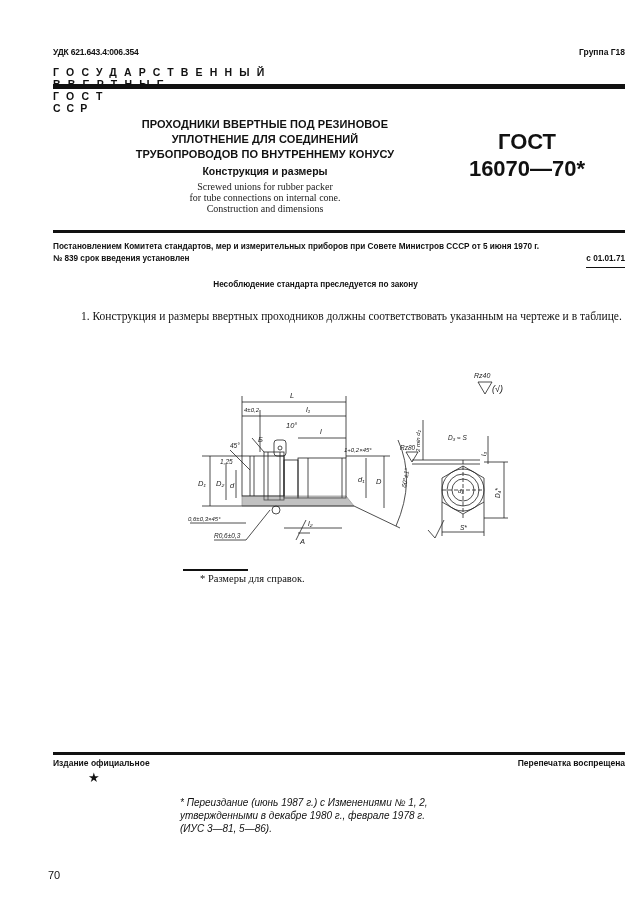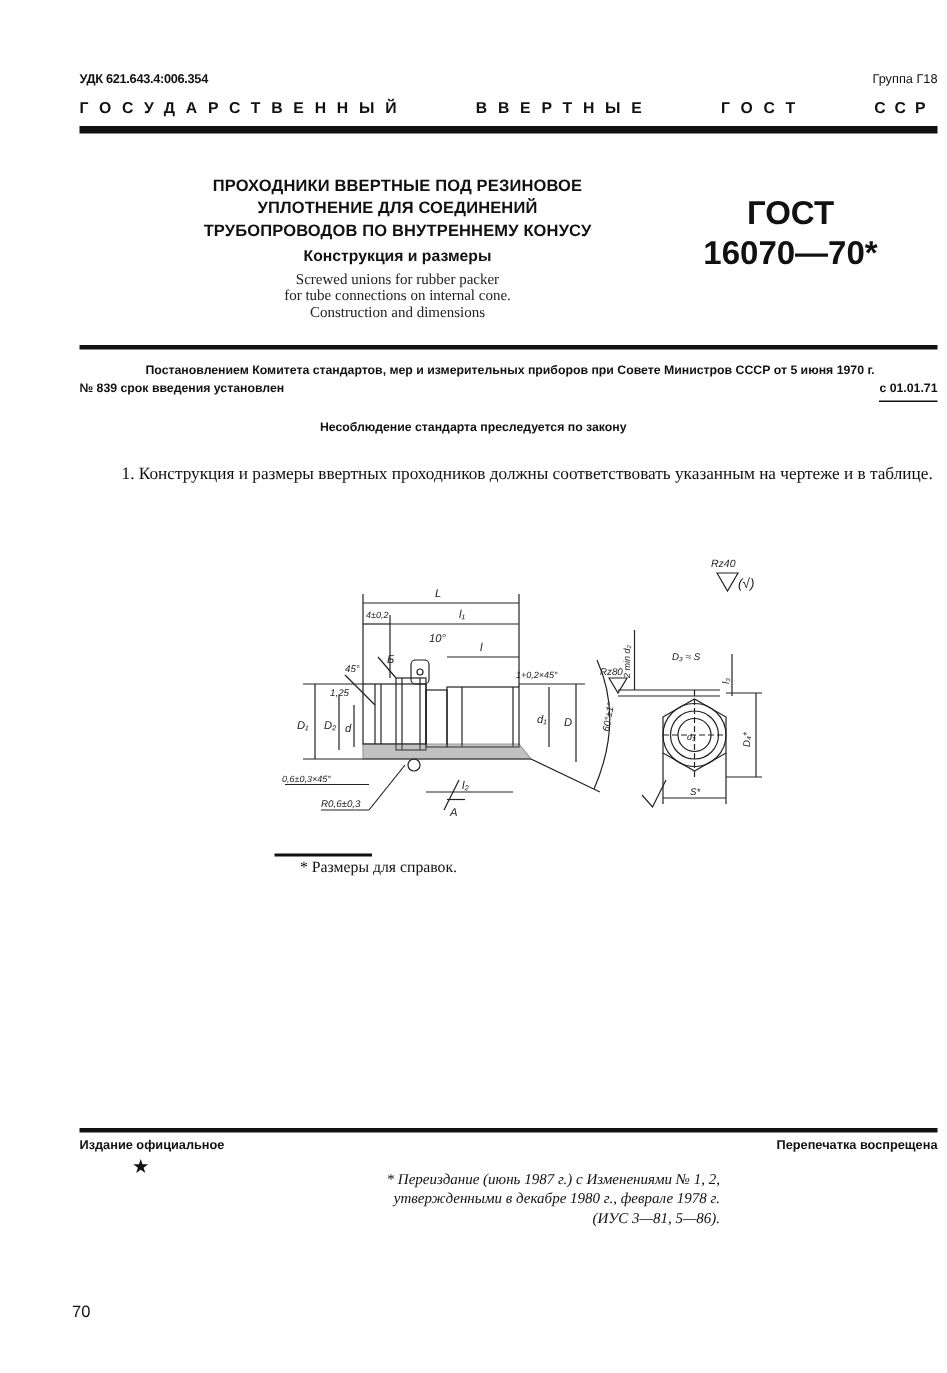--- a/index.html
+++ b/index.html
@@ -1,20 +1,20 @@
 <!DOCTYPE html>
 <html><head>
 <meta charset="utf-8">
 <style>
   html, body { margin:0; padding:0; background:#ffffff; }
   body { width:631px; height:915px; position:relative; overflow:hidden; color:#111; font-family:"Liberation Sans", sans-serif; }
   .abs { position:absolute; }
   .udk { left:53px; top:47px; font-size:8.5px; font-weight:bold; letter-spacing:-0.2px; }
-  .group { right:6px; top:47px; font-size:8.5px; font-weight:normal;padding-left:28px; }
-  .banner { left:53px; top:66px; width:570px; display:flex; justify-content:space-between; font-size:10.5px; font-weight:bold; letter-spacing:7.2px; }
+  .group { right:6px; top:47px; font-size:8.5px; font-weight:bold;padding-left:28px; }
+  .banner { left:53px; top:66px; width:570px; display:flex; justify-content:space-between; font-size:10.5px; font-weight:bold; letter-spacing:7.2px;flex-direction:column; }
   .banner span:last-child { letter-spacing:6px; }
   .rule-thick { left:53px; top:84px; width:572px; height:5px; background:#111; }
   .title-block { left:120px; top:117px; width:290px; text-align:center; }
   .title-ru { font-size:11px; font-weight:bold; line-height:15px; letter-spacing:0.1px; }
   .subtitle-ru { font-size:10.5px; font-weight:bold; margin-top:3px; }
   .title-en { font-family:"Liberation Serif", serif; font-size:10px; line-height:11px; margin-top:4px; color:#222; }
   .gost { left:452px; top:128px; width:150px; text-align:center; font-size:22px; font-weight:bold; line-height:27px; }
   .rule-mid { left:53px; top:230px; width:572px; height:3px; background:#111; }
   .decree { left:53px; top:241px; width:572px; font-size:8.2px; font-weight:bold; line-height:12px; }
   .decree .row { display:flex; justify-content:space-between; }
@@ -22,21 +22,21 @@
   .law { left:0; width:631px; top:280px; text-align:center; font-size:8.2px; font-weight:bold; }
   .para { left:53px; top:309px; width:570px; font-family:"Liberation Serif", serif; font-size:11.5px; line-height:15px; text-align:justify; }
   .para .indent { padding-left:28px; }
   .drawing { left:180px; top:360px; width:340px; height:200px; }
   .fn-rule { left:183px; top:569px; width:65px; height:1.5px; background:#111; }
   .fn { left:200px; top:573px; font-family:"Liberation Serif", serif; font-size:10.5px; }
   .rule-bot { left:53px; top:752px; width:572px; height:2.5px; background:#111; }
   .official { left:53px; top:758px; font-size:8.5px; font-weight:bold; }
   .reprint { right:6px; top:758px; font-size:8.5px; font-weight:bold; }
   .star { left:88px; top:770px; font-size:13px; }
-  .reissue { left:180px; top:780px; width:300px; text-align:right; font-family:Liberation Serif, serif; font-style:italic; font-size:10px; line-height:13px; }
+  .reissue { left:180px; top:796px; width:300px; text-align:left; font-family:Liberation Sans, sans-serif; font-style:italic; font-size:10px; line-height:13px; }
   .pagenum { left:48px; top:833px; font-family:Liberation Sans, sans-serif; font-size:11px;margin-top:36px; }
   svg text { font-family:"Liberation Sans", sans-serif; font-style:italic; }
 </style>
 </head>
 <body>
 
 <div class="abs udk">УДК 621.643.4:006.354</div>
 <div class="abs group">Группа Г18</div>
 
 <div class="abs banner">
@@ -62,21 +62,21 @@
 </div>
 
 <div class="abs gost">
   <div>ГОСТ</div>
   <div>16070—70*</div>
 </div>
 
 <div class="abs rule-mid"></div>
 
 <div class="abs decree">
-  <div style="text-align:justify;margin-left:44px;">Постановлением Комитета стандартов, мер и измерительных приборов при Совете Министров СССР от 5 июня 1970 г.</div>
+  <div style="text-align:justify;">Постановлением Комитета стандартов, мер и измерительных приборов при Совете Министров СССР от 5 июня 1970 г.</div>
   <div class="row">
     <span>№ 839 срок введения установлен</span>
     <span class="date-eff">с 01.01.71</span>
   </div>
 </div>
 <div class="abs law">Несоблюдение стандарта преследуется по закону</div>
 
 <div class="abs para">
   <div class="indent">1. Конструкция и размеры ввертных проходников должны соответствовать указанным на чертеже и в таблице.</div>
 </div>

